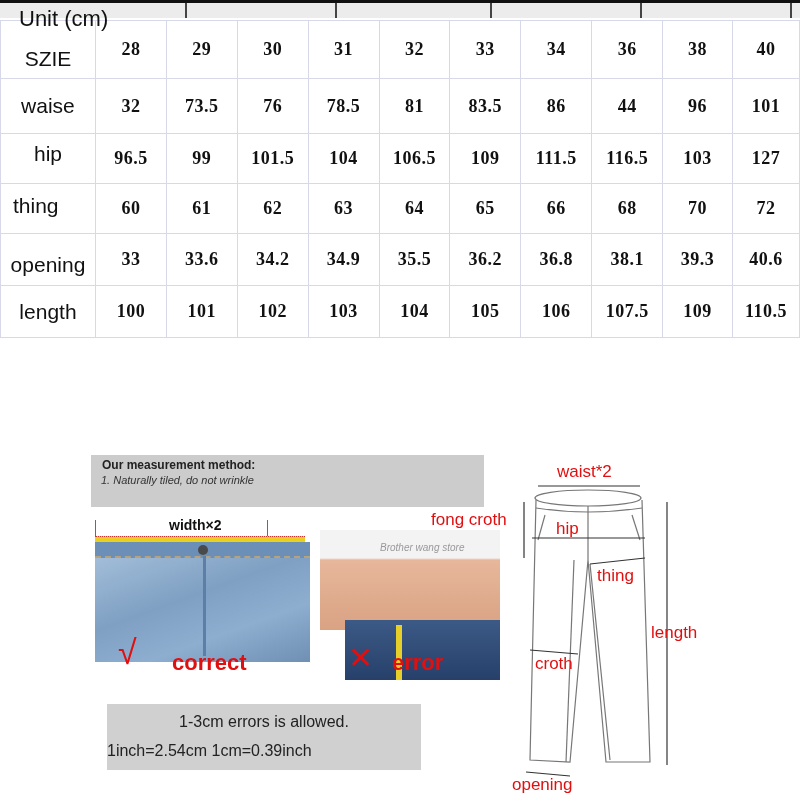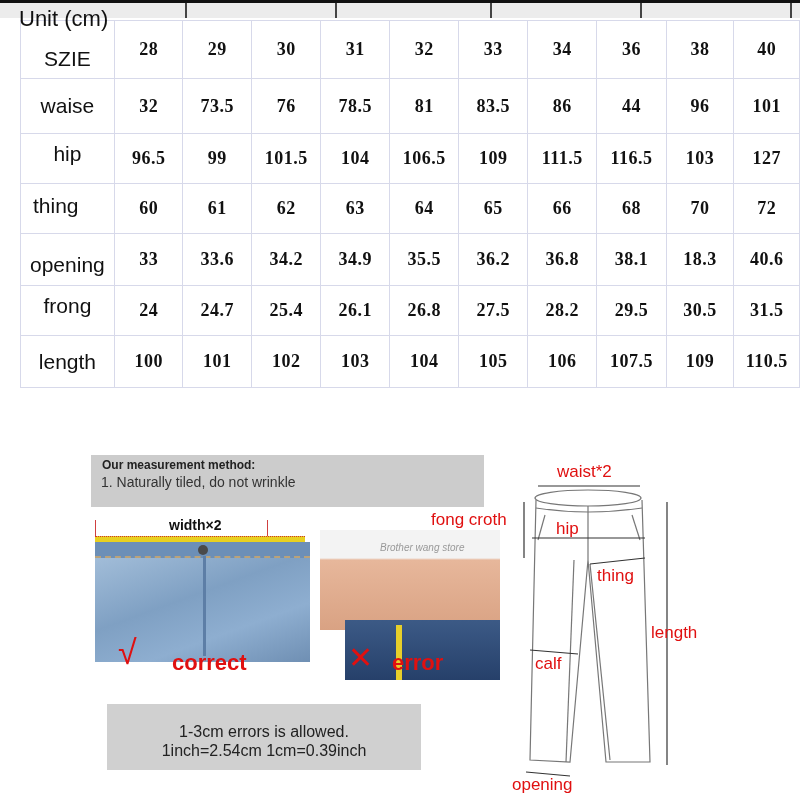--- a/index.html
+++ b/index.html
@@ -1,47 +1,47 @@
 <!DOCTYPE html>
 <html><head>
 <meta charset="utf-8">
 <style>
   html, body { margin:0; padding:0; }
   body { width:800px; height:800px; background:#ffffff; position:relative; overflow:hidden; font-family:"Liberation Sans", sans-serif; }
   .topstrip { position:absolute; left:0; top:0; width:800px; height:18px; background:#ececec; border-top:3px solid #111; box-sizing:border-box; }
   .topstrip .tick { position:absolute; top:0; width:2px; height:15px; background:#444; }
   .unit { position:absolute; left:19px; top:6px; font-size:22px; color:#111; background:transparent; }
-  table.size { position:absolute; left:0; top:20px; border-collapse:collapse; table-layout:fixed;margin-left:20px; }
+  table.size { position:absolute; left:0; top:20px; border-collapse:collapse; table-layout:fixed; }
   table.size td { border:1.5px solid #d7d9ea; text-align:center; vertical-align:middle; padding:0; color:#111; }
   table.size td.lbl { font-family:"Liberation Sans", sans-serif; font-size:21px; }
   table.size td.num { font-family:"Liberation Serif", serif; font-size:18px; font-weight:bold; letter-spacing:0.5px; }
   .method { position:absolute; left:91px; top:455px; width:393px; height:52px; background:#cccccc; }
   .method .t { position:absolute; left:11px; top:3px; font-size:12px; font-weight:bold; color:#222; }
-  .method .l1 { position:absolute; left:10px; top:19px; font-size:14px; color:#333; }
+  .method .l1 { position:absolute; left:10px; top:19px; font-size:11px; color:#333;font-style:italic; }
   .method .l2 { position:absolute; left:10px; top:33px; font-size:11px; color:#333; }
   .photo1 { position:absolute; left:95px; top:520px; width:215px; height:140px; }
   .jeans { position:absolute; left:0; top:22px; width:215px; height:120px; background:linear-gradient(160deg,#a9c3dd 0%,#7fa0c3 45%,#8eaed0 70%,#6f8fb3 100%); }
   .jeans .wb { position:absolute; left:0; top:0; width:215px; height:14px; background:#6c8fb7; border-bottom:2px dashed #b9a27a; }
   .jeans .fly { position:absolute; left:108px; top:14px; width:3px; height:100px; background:#5d7ea6; }
   .jeans .btn { position:absolute; left:103px; top:3px; width:10px; height:10px; border-radius:50%; background:#4a4a4a; }
   .tape { position:absolute; left:0; top:16px; width:210px; height:6px; background:#e8d020; border-top:1px dotted #c33; }
   .width-lbl { position:absolute; left:74px; top:-3px; font-size:14px; font-weight:bold; color:#111; }
   .mark-l, .mark-r { position:absolute; top:0; width:1px; height:30px; background:#d04040; }
   .mark-l { left:0; } .mark-r { left:172px; }
   .photo2 { position:absolute; left:320px; top:530px; width:180px; height:140px; }
   .torso { position:absolute; left:0; top:0; width:180px; height:100px; background:linear-gradient(180deg,#f3f3f3 0%,#f3f3f3 28%,#e7b79b 30%,#d9a283 100%); }
   .pants2 { position:absolute; left:25px; top:90px; width:155px; height:60px; background:linear-gradient(180deg,#3c5a86,#26406a); }
   .tape2 { position:absolute; left:76px; top:95px; width:6px; height:55px; background:#e7cf2a; }
   .wm { position:absolute; left:60px; top:12px; font-size:10px; font-style:italic; color:#999; }
   .verdict { position:absolute; font-size:22px; font-weight:bold; color:#e01010; }
   .tick-mark { position:absolute; font-size:34px; color:#e01010; }
   .x-mark { position:absolute; font-size:30px; color:#e01010; }
   .note { position:absolute; left:107px; top:704px; width:314px; height:66px; background:#d0d0d0; }
-  .note .a { position:absolute; left:0; width:314px; top:9px; text-align:center; font-size:16px; color:#222;margin-top:10px; }
-  .note .b { position:absolute; left:0; width:314px; top:38px; text-align:center; font-size:16px; color:#222; }
+  .note .a { position:absolute; left:0; width:314px; top:9px; text-align:center; font-size:16px; color:#222; }
+  .note .b { position:absolute; left:0; width:314px; top:38px; text-align:left; font-size:16px; color:#222; }
   .diagram { position:absolute; left:500px; top:460px; width:200px; height:340px; }
   .red { position:absolute; color:#e01010; font-size:17px; }
 </style>
 </head>
 <body>
 
 <div class="topstrip">
   <span class="tick" style="left:185px"></span>
   <span class="tick" style="left:335px"></span>
   <span class="tick" style="left:490px"></span>
@@ -119,35 +119,22 @@
   <tr style="height:52px">
     <td class="lbl" style="padding-top:10px">opening</td>
     <td class="num">33</td>
     <td class="num">33.6</td>
     <td class="num">34.2</td>
     <td class="num">34.9</td>
     <td class="num">35.5</td>
     <td class="num">36.2</td>
     <td class="num">36.8</td>
     <td class="num">38.1</td>
-    <td class="num">18.3</td>
+    <td class="num">39.3</td>
     <td class="num">40.6</td>
-  </tr>
-  <tr style="height:50px">
-    <td class="lbl" style="vertical-align:top;padding-top:8px">frong</td>
-    <td class="num">24</td>
-    <td class="num">24.7</td>
-    <td class="num">25.4</td>
-    <td class="num">26.1</td>
-    <td class="num">26.8</td>
-    <td class="num">27.5</td>
-    <td class="num">28.2</td>
-    <td class="num">29.5</td>
-    <td class="num">30.5</td>
-    <td class="num">31.5</td>
   </tr>
   <tr style="height:52px">
     <td class="lbl">length</td>
     <td class="num">100</td>
     <td class="num">101</td>
     <td class="num">102</td>
     <td class="num">103</td>
     <td class="num">104</td>
     <td class="num">105</td>
     <td class="num">106</td>
@@ -212,14 +199,14 @@
     <line x1="167" y1="42" x2="167" y2="305"></line>
     <line x1="30" y1="190" x2="78" y2="194"></line>
     <line x1="26" y1="312" x2="70" y2="316"></line>
   </g>
 </svg>
 <div class="red" style="left:557px;top:462px">waist*2</div>
 <div class="red" style="left:431px;top:510px">fong croth</div>
 <div class="red" style="left:556px;top:519px">hip</div>
 <div class="red" style="left:597px;top:566px">thing</div>
 <div class="red" style="left:651px;top:623px">length</div>
-<div class="red" style="left:535px;top:654px">calf</div>
+<div class="red" style="left:535px;top:654px">croth</div>
 <div class="red" style="left:512px;top:775px">opening</div>
 
 </body></html>

